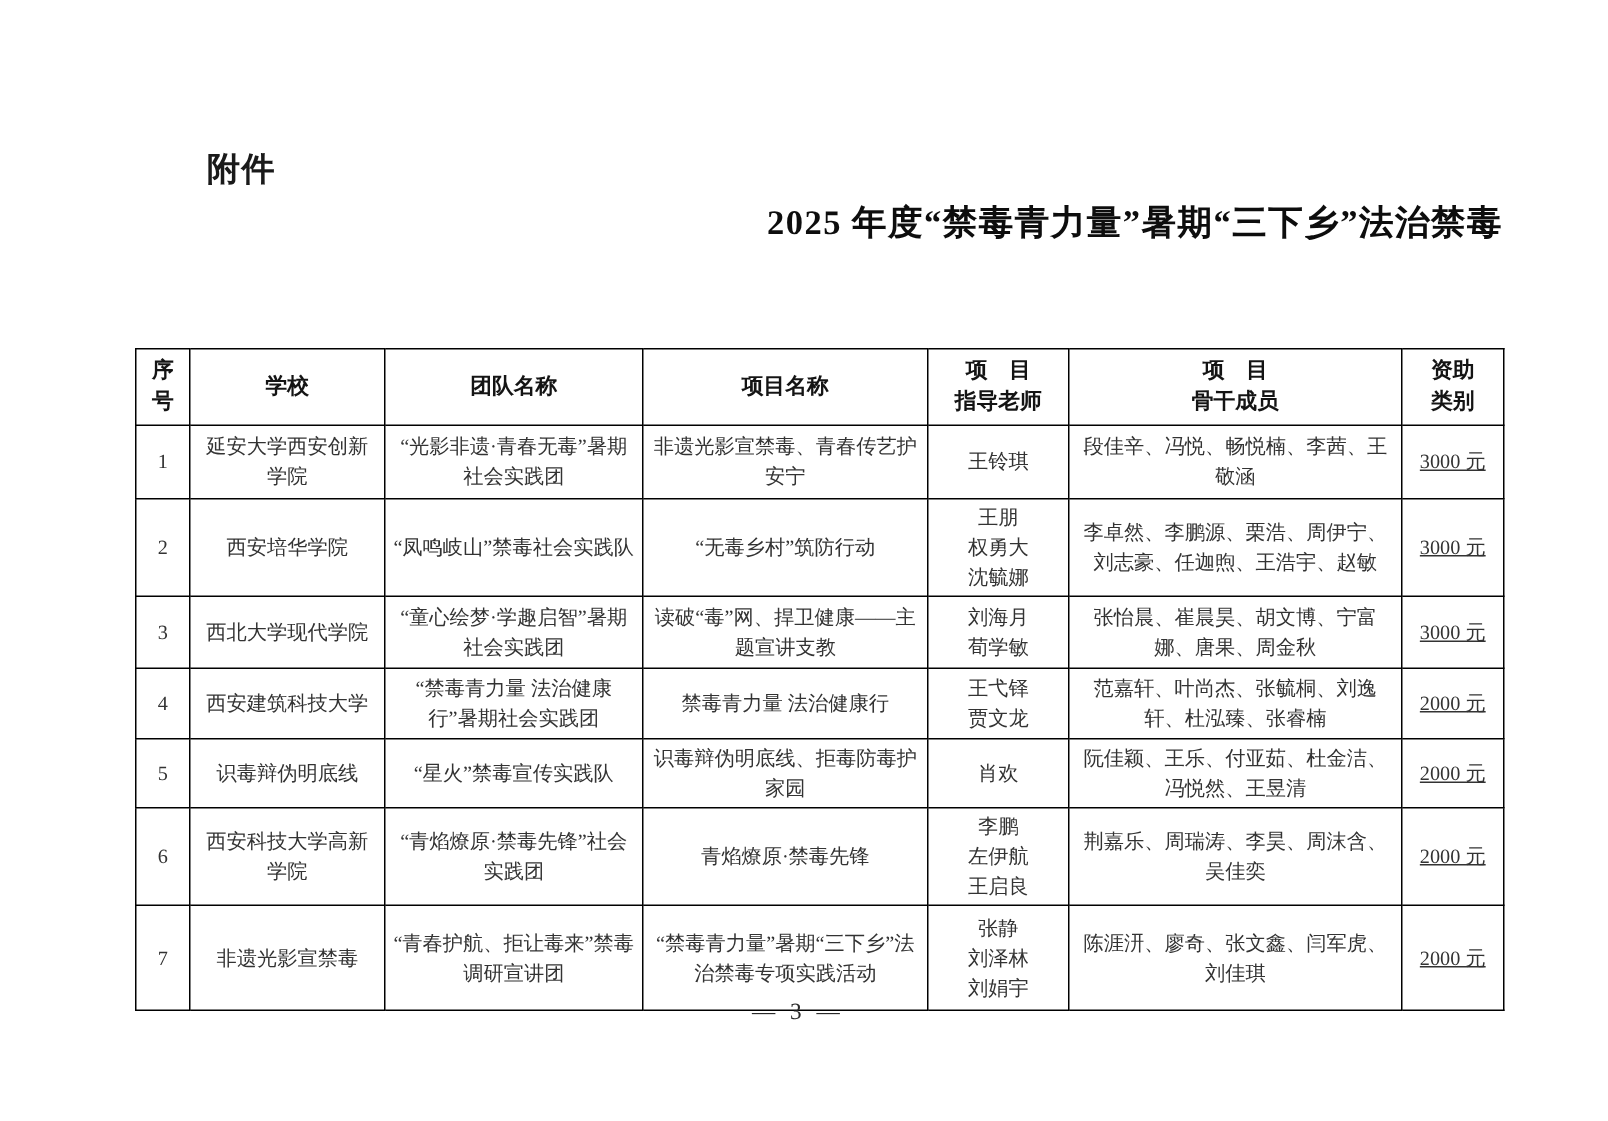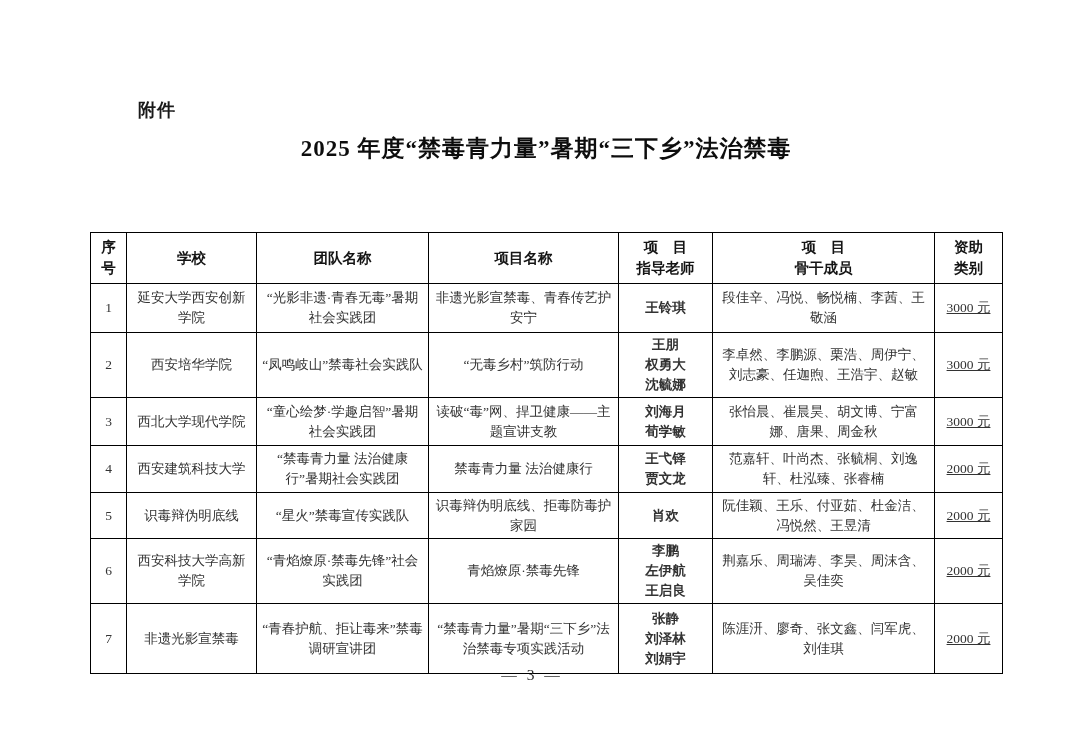--- a/index.html
+++ b/index.html
@@ -15,32 +15,32 @@
   .page {
     position: relative;
     width: 1072px;
     height: 747px;
     background: #ffffff;
   }
   .attachment {
     position: absolute;
     left: 118px;
     top: 98px;
-    font-size: 18px;
+    font-size: 22px;
     font-weight: 600;
     color: #1a1a1a;
     letter-spacing: 1px;
     padding-left: 20px;
   }
   .title-block {
     position: absolute;
     left: 90px;
     top: 132px;
     width: 912px;
-    text-align: center;
+    text-align: right;
     font-weight: bold;
     font-size: 23px;
     line-height: 33px;
     color: #0d0d0d;
     letter-spacing: 1px;
   }
   table.funding {
     position: absolute;
     left: 90px;
     top: 232px;
@@ -70,21 +70,21 @@
   table.funding thead tr       { height: 51px; }
   tbody tr:nth-child(1)        { height: 49px; }
   tbody tr:nth-child(2)        { height: 60px; }
   tbody tr:nth-child(3)        { height: 48px; }
   tbody tr:nth-child(4)        { height: 47px; }
   tbody tr:nth-child(5)        { height: 46px; }
   tbody tr:nth-child(6)        { height: 57px; }
   tbody tr:nth-child(7)        { height: 70px; }
   td.cell-fund { white-space: nowrap; font-size: 14px; text-decoration: underline; }
   td.cell-no   { font-size: 13px; }
-  .advisor-line { display: block; font-weight: bold; }
+  .advisor-line { display: block; }
   .page-number {
     position: absolute;
     left: 0;
     top: 666px;
     width: 1064px;
     text-align: center;
     font-size: 15.5px;
     color: #2a2a2a;
     letter-spacing: 3px;
   }

